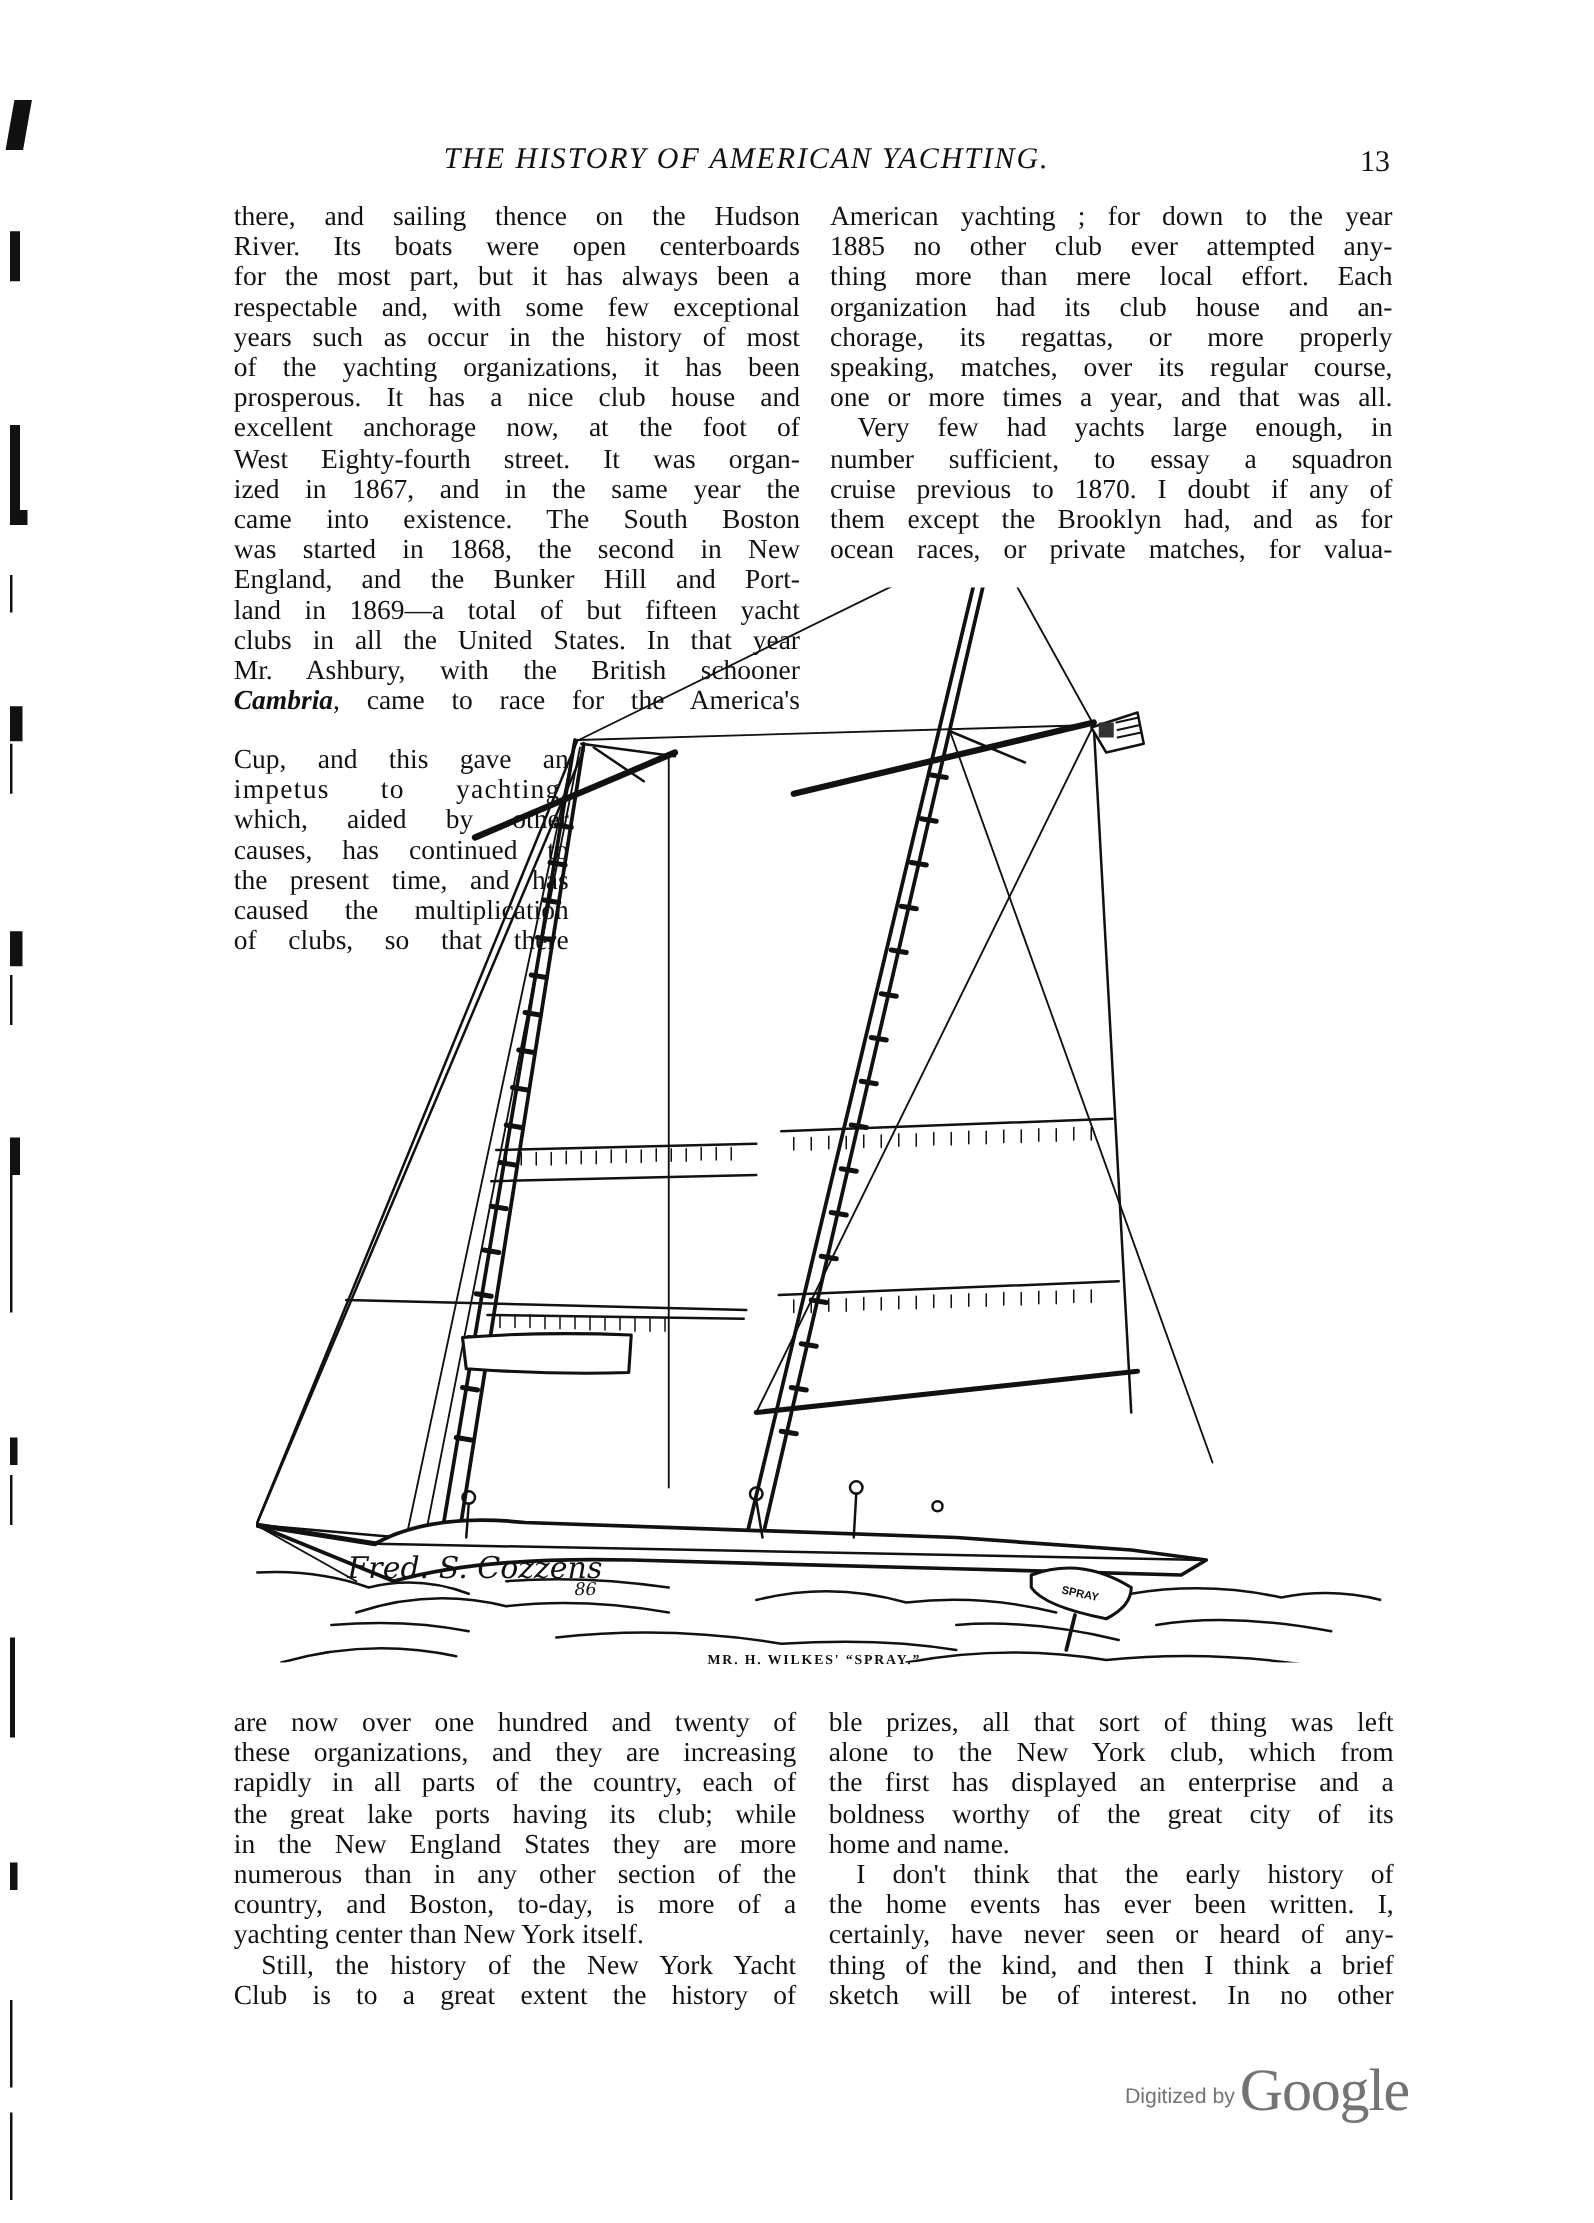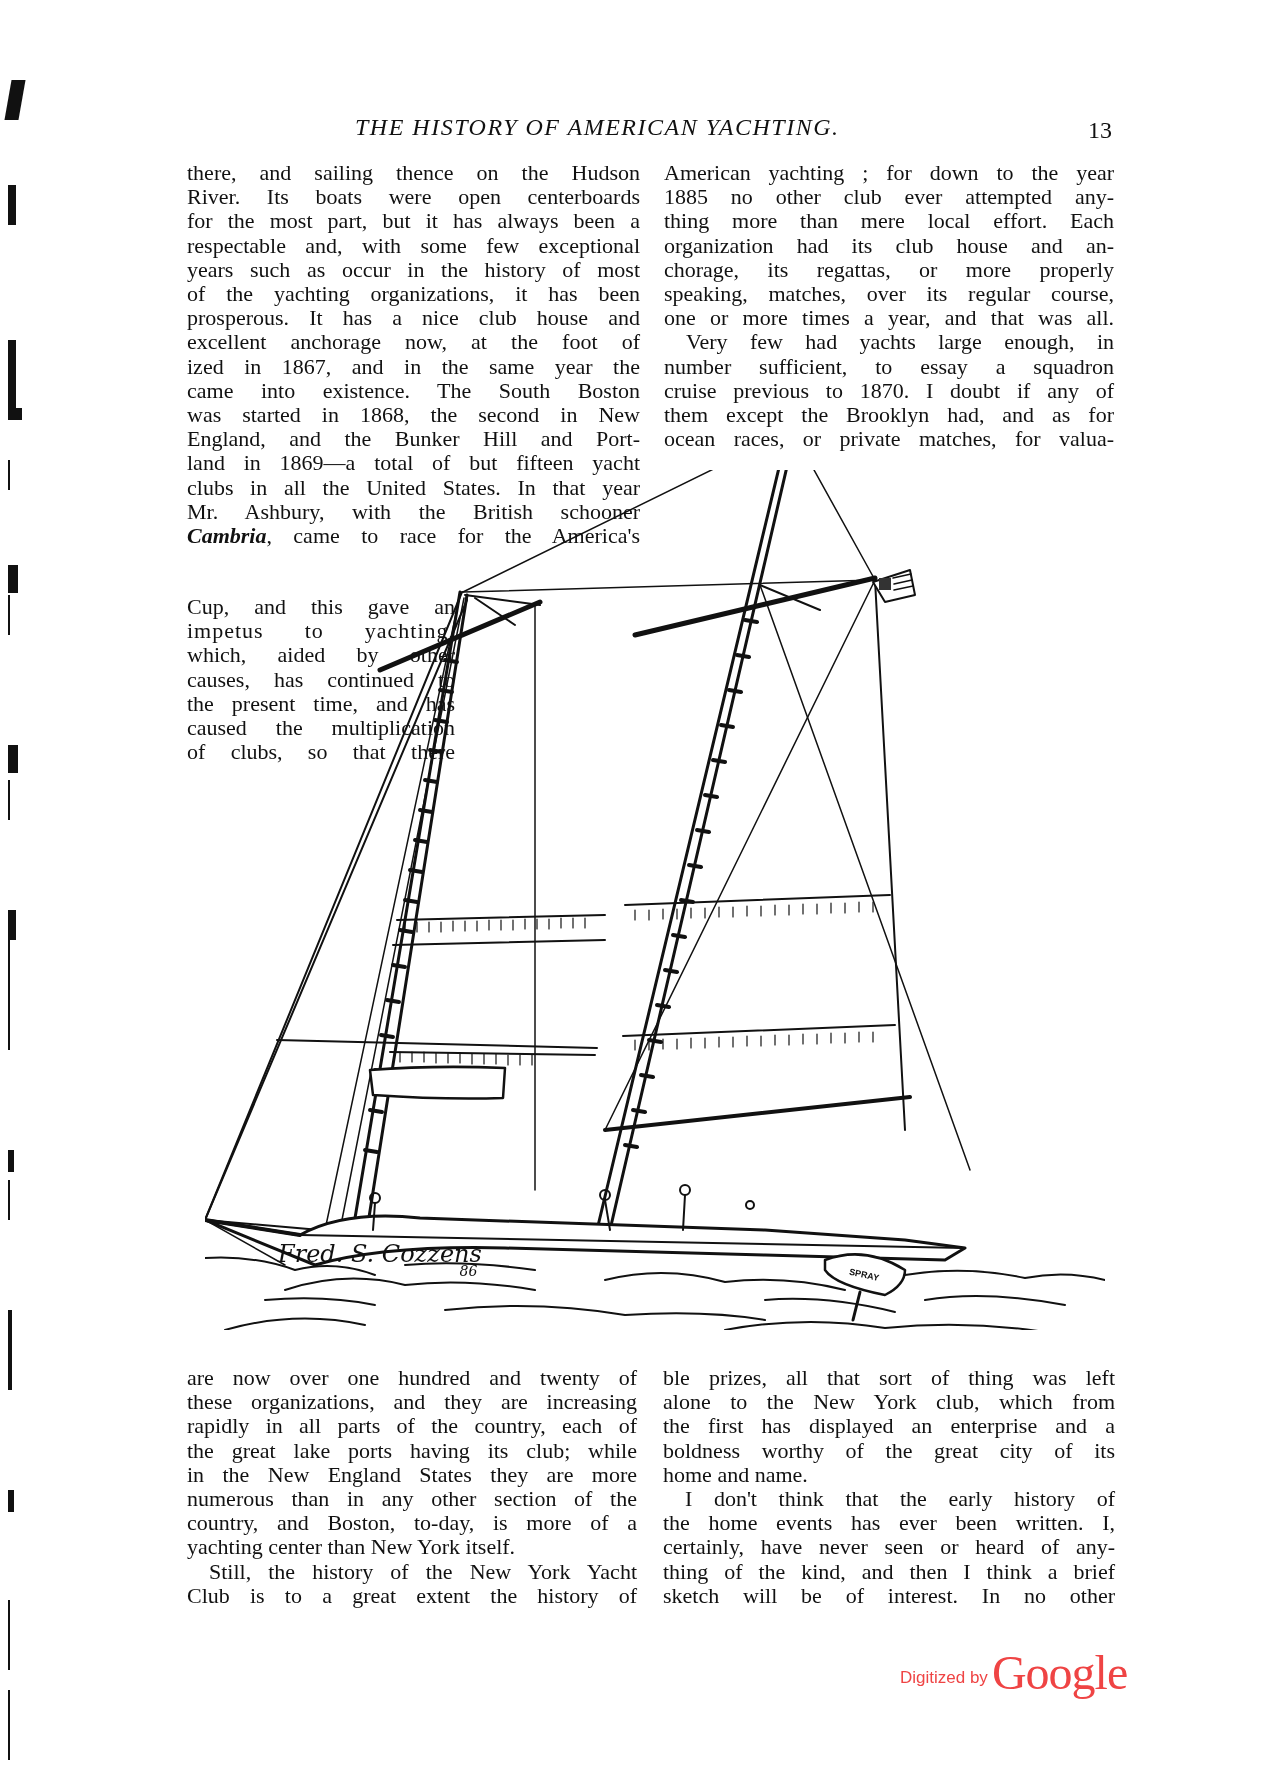--- a/index.html
+++ b/index.html
@@ -24,21 +24,21 @@
   #col-top-left-narrow { left: 187px; top: 595px; width: 268px; }
   #col-top-right { left: 664px; top: 161px; width: 450px; }
   #col-bot-left  { left: 187px; top: 1366px; width: 450px; }
   #col-bot-right { left: 663px; top: 1366px; width: 452px; }
 
   .illustration { position: absolute; left: 205px; top: 470px; width: 900px; height: 860px; }
   .caption { position: absolute; top: 1322px; left: 0; width: 1275px; text-align: center;
              font-size: 11px; font-weight: bold; letter-spacing: 1.5px; font-family: "Liberation Serif", serif; }
   .caption span { position: relative; left: 14px; }
 
-  .watermark { position: absolute; left: 900px; top: 1645px; color: #ef4444; }
+  .watermark { position: absolute; left: 900px; top: 1645px; color: #737373; }
   .watermark .small { font-family: "Liberation Sans", sans-serif; font-size: 17px; vertical-align: 6px; }
   .watermark .big { font-family: "Liberation Serif", serif; font-size: 48px; letter-spacing: -1px; }
 </style>
 </head>
 <body>
 
 <div class="page">
 
   <div>
     <div class="edge-mark" style="left:8px;top:80px;width:14px;height:40px;transform:skewX(-10deg);"></div>
@@ -65,20 +65,21 @@
 
   <div class="col" id="col-top-left">
     <span class="line">there, and sailing thence on the Hudson</span>
     <span class="line">River. Its boats were open centerboards</span>
     <span class="line">for the most part, but it has always been a</span>
     <span class="line">respectable and, with some few exceptional</span>
     <span class="line">years such as occur in the history of most</span>
     <span class="line">of the yachting organizations, it has been</span>
     <span class="line">prosperous. It has a nice club house and</span>
     <span class="line">excellent anchorage now, at the foot of</span>
+    <span class="line">West Eighty-fourth street. It was organ-</span>
     <span class="line">ized in 1867, and in the same year the</span>
     <span class="line">came into existence. The South Boston</span>
     <span class="line">was started in 1868, the second in New</span>
     <span class="line">England, and the Bunker Hill and Port-</span>
     <span class="line">land in 1869—a total of but fifteen yacht</span>
     <span class="line">clubs in all the United States. In that year</span>
     <span class="line">Mr. Ashbury, with the British schooner</span>
     <span class="line"><span class="it">Cambria</span><span>, came to race for the America's</span></span>
   </div>
 
@@ -309,20 +310,23 @@
       <path d="M60 830 Q120 825 170 835"></path>
       <path d="M560 830 Q620 825 690 842"></path>
     </g>
   </svg>
 
   <div style="position:absolute; left:278px; top:1240px; font-family:'DejaVu Serif', serif; font-style:italic; font-size:24px;">
     <span>Fred. S. Cozzens</span>
     <span style="font-size:14px; position:relative; top:14px; left:-30px;">86</span>
   </div>
 
+  <div class="caption">
+    <span>MR. H. WILKES' “SPRAY.”</span>
+  </div>
 
   <div class="col" id="col-bot-left">
     <span class="line">are now over one hundred and twenty of</span>
     <span class="line">these organizations, and they are increasing</span>
     <span class="line">rapidly in all parts of the country, each of</span>
     <span class="line">the great lake ports having its club; while</span>
     <span class="line">in the New England States they are more</span>
     <span class="line">numerous than in any other section of the</span>
     <span class="line">country, and Boston, to-day, is more of a</span>
     <span class="line last">yachting center than New York itself.</span>

